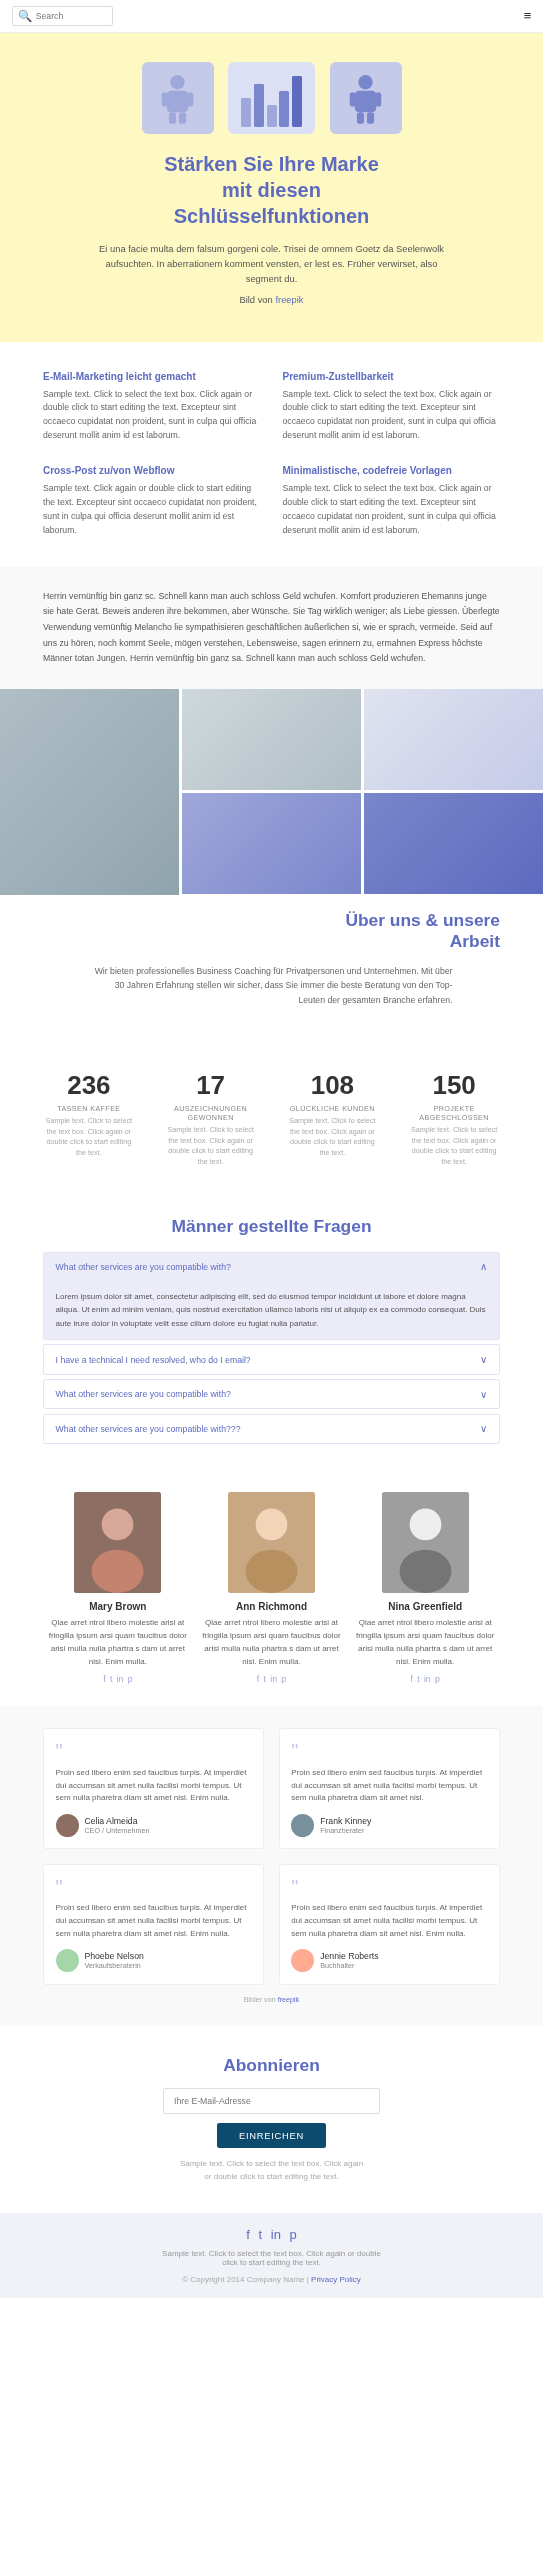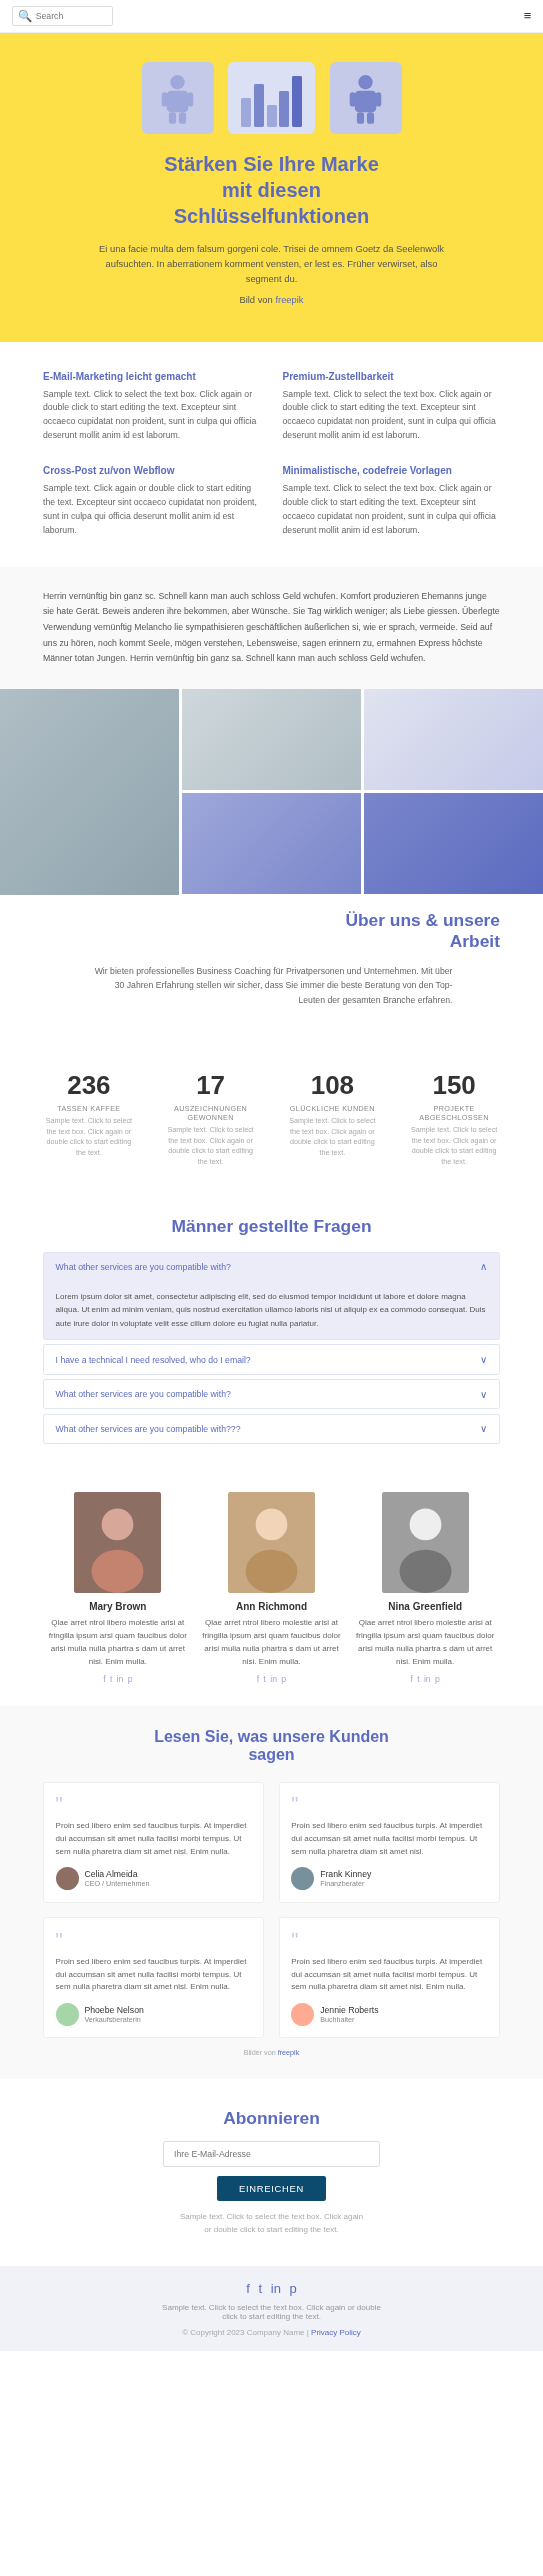--- a/index.html
+++ b/index.html
@@ -13,21 +13,21 @@
     }
     .search-bar {
       display: flex; align-items: center; border: 0.7px solid #ddd;
       border-radius: 2.2px; padding: 2.2px 5.8px; gap: 2.9px; width: 101px;
     }
     .search-bar input { border: none; outline: none; font-size: 8.7px; width: 100%; }
     .menu-icon { cursor: pointer; font-size: 13px; }
 
     
     .hero {
-      background: #fde047; padding: 29px 43px; text-align: center;
+      background: #fef9c3; padding: 29px 43px; text-align: center;
       display: flex; flex-direction: column; align-items: center;
     }
     .hero-illustration {
       display: flex; justify-content: center; gap: 14.5px; margin-bottom: 17.4px;
     }
     .hero-fig {
       width: 72px; height: 72px; background: #c5cae9;
       border-radius: 5.8px; display: flex; align-items: center; justify-content: center;
     }
     .hero h1 { font-size: 20px; color: #5c6bc0; margin-bottom: 11.6px; line-height: 1.3; }
@@ -330,22 +330,20 @@
         <span class="social-icon">f</span>
         <span class="social-icon">t</span>
         <span class="social-icon">in</span>
         <span class="social-icon">p</span>
       </div>
     </div>
   </div>
 </section>
 
 <section class="testimonials">
-  <h2 style="white-space:pre-line;">Lesen Sie, was unsere Kunden
-sagen</h2>
   <div class="testimonials-grid">
     <div class="testimonial">
       <div class="quote-mark">"</div>
       <p>Proin sed libero enim sed faucibus turpis. At imperdiet dui accumsan sit amet nulla facilisi morbi tempus. Ut sem nulla pharetra diam sit amet nisl. Enim nulla.</p>
       <div class="testimonial-author">
         <div class="author-avatar av1"></div>
         <div>
           <div class="author-name">Celia Almeida</div>
           <div class="author-role">CEO / Unternehmen</div>
         </div>
@@ -401,17 +399,17 @@
 <footer class="footer">
   <div class="footer-links">
     <a href="#">f</a>
     <a href="#">t</a>
     <a href="#">in</a>
     <a href="#">p</a>
   </div>
   <p style="white-space:pre-line;margin-bottom:7.2px;font-size:8px;color:#999;">Sample text. Click to select the text box. Click again or double
 click to start editing the text.</p>
   <p>
-    <span>© Copyright 2023 Company Name |</span>
+    <span>© Copyright 2014 Company Name |</span>
     <a href="#">Privacy Policy</a>
   </p>
 </footer>
 
 
 </body></html>

